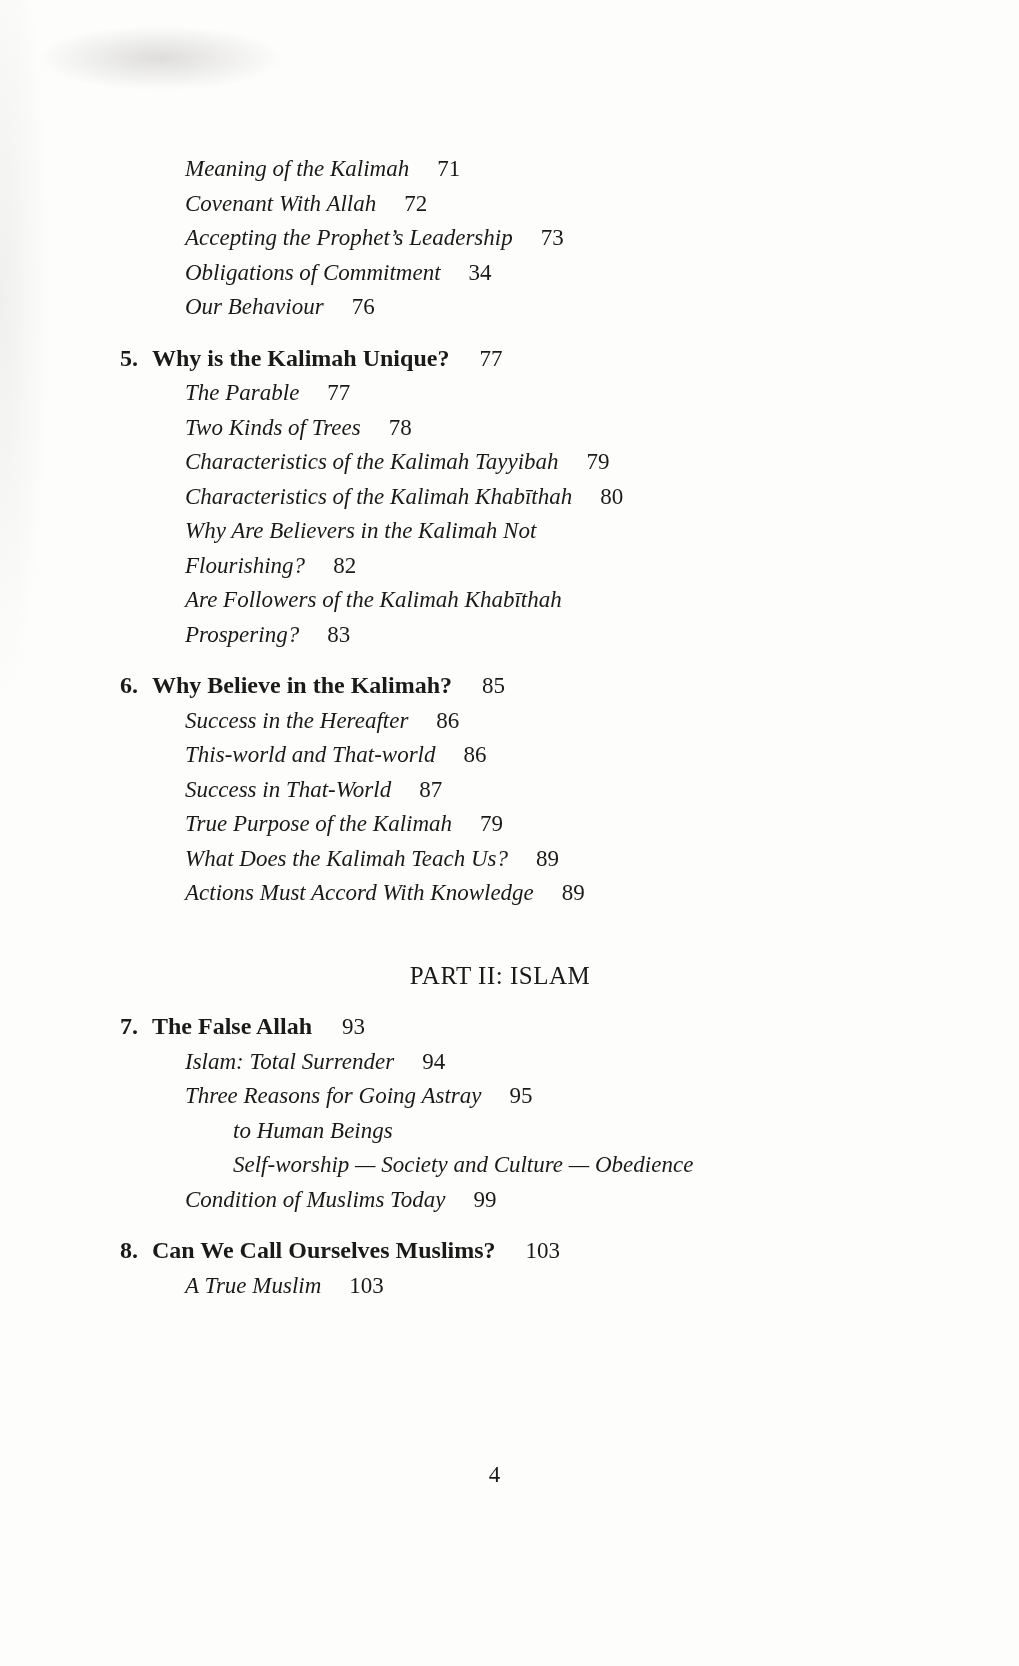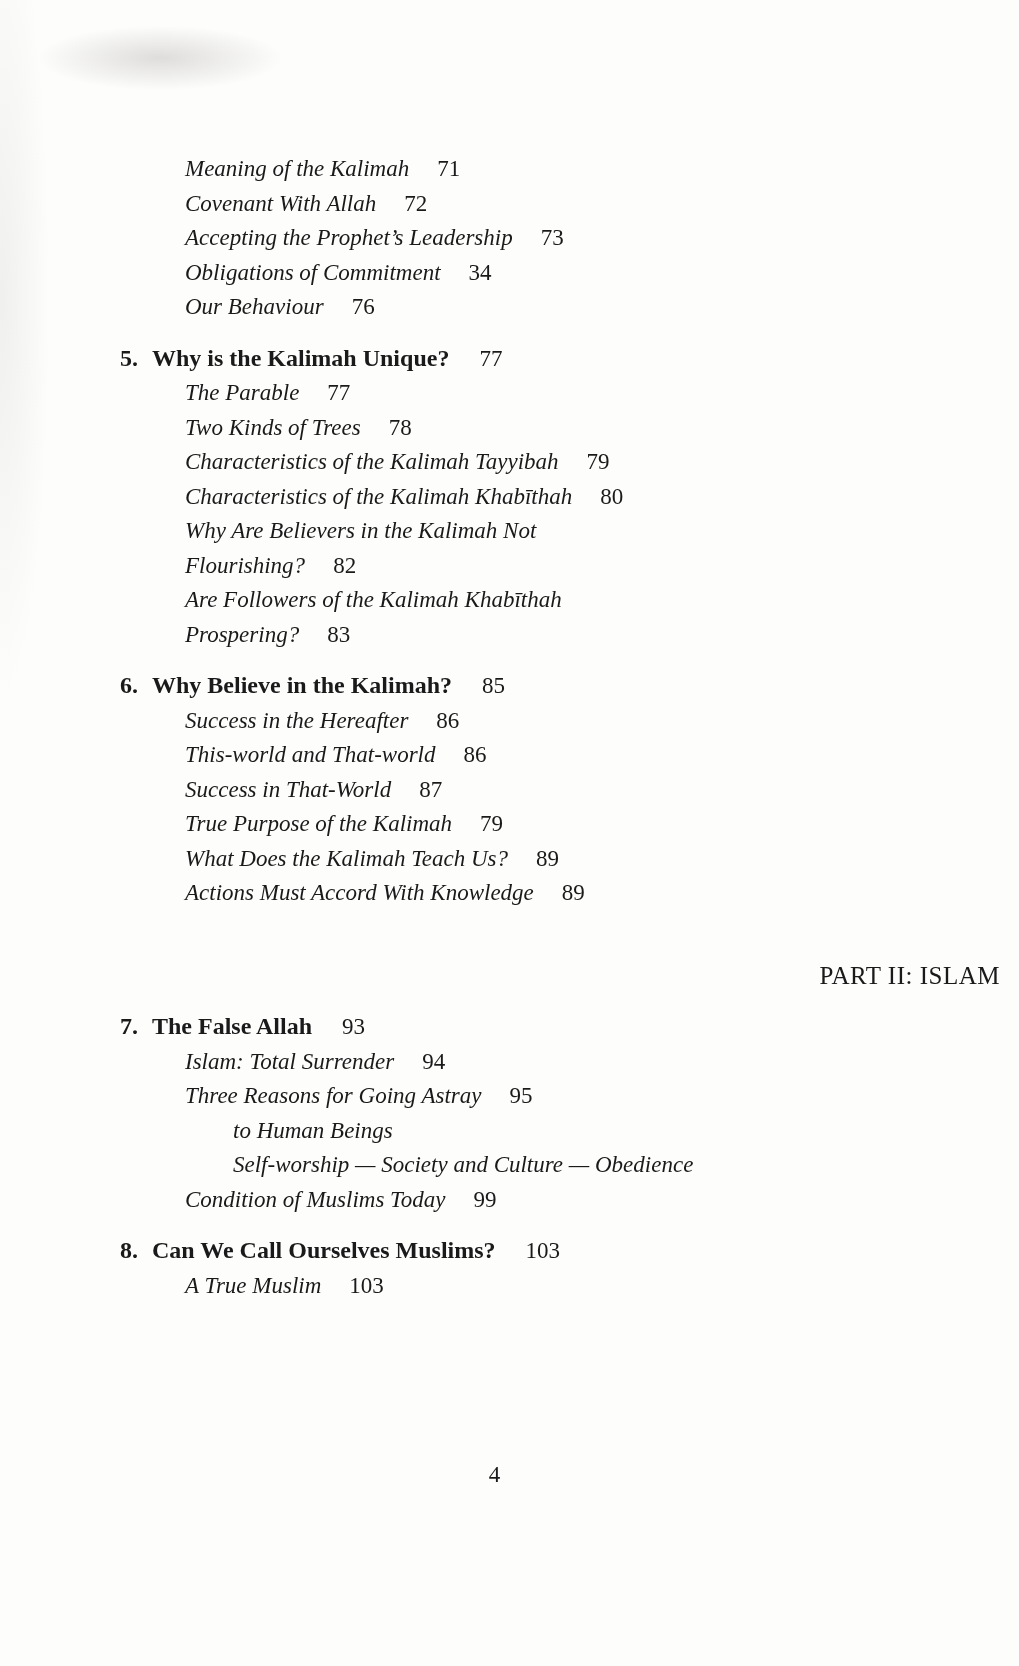--- a/index.html
+++ b/index.html
@@ -60,21 +60,21 @@
   }
   .part-heading {
     font-style: normal;
     font-weight: normal;
     font-size: 25px;
     letter-spacing: 0.5px;
     margin-top: 48px;
     margin-bottom: 14px;
     margin-left: -185px;
     width: 1000px;
-    text-align: right;
+    text-align: center;
     line-height: 34.5px;
   }
   .footer-page {
     position: absolute;
     top: 1458px;
     left: 0;
     right: 30px;
     text-align: center;
     font-size: 23px;
     line-height: 34px;

